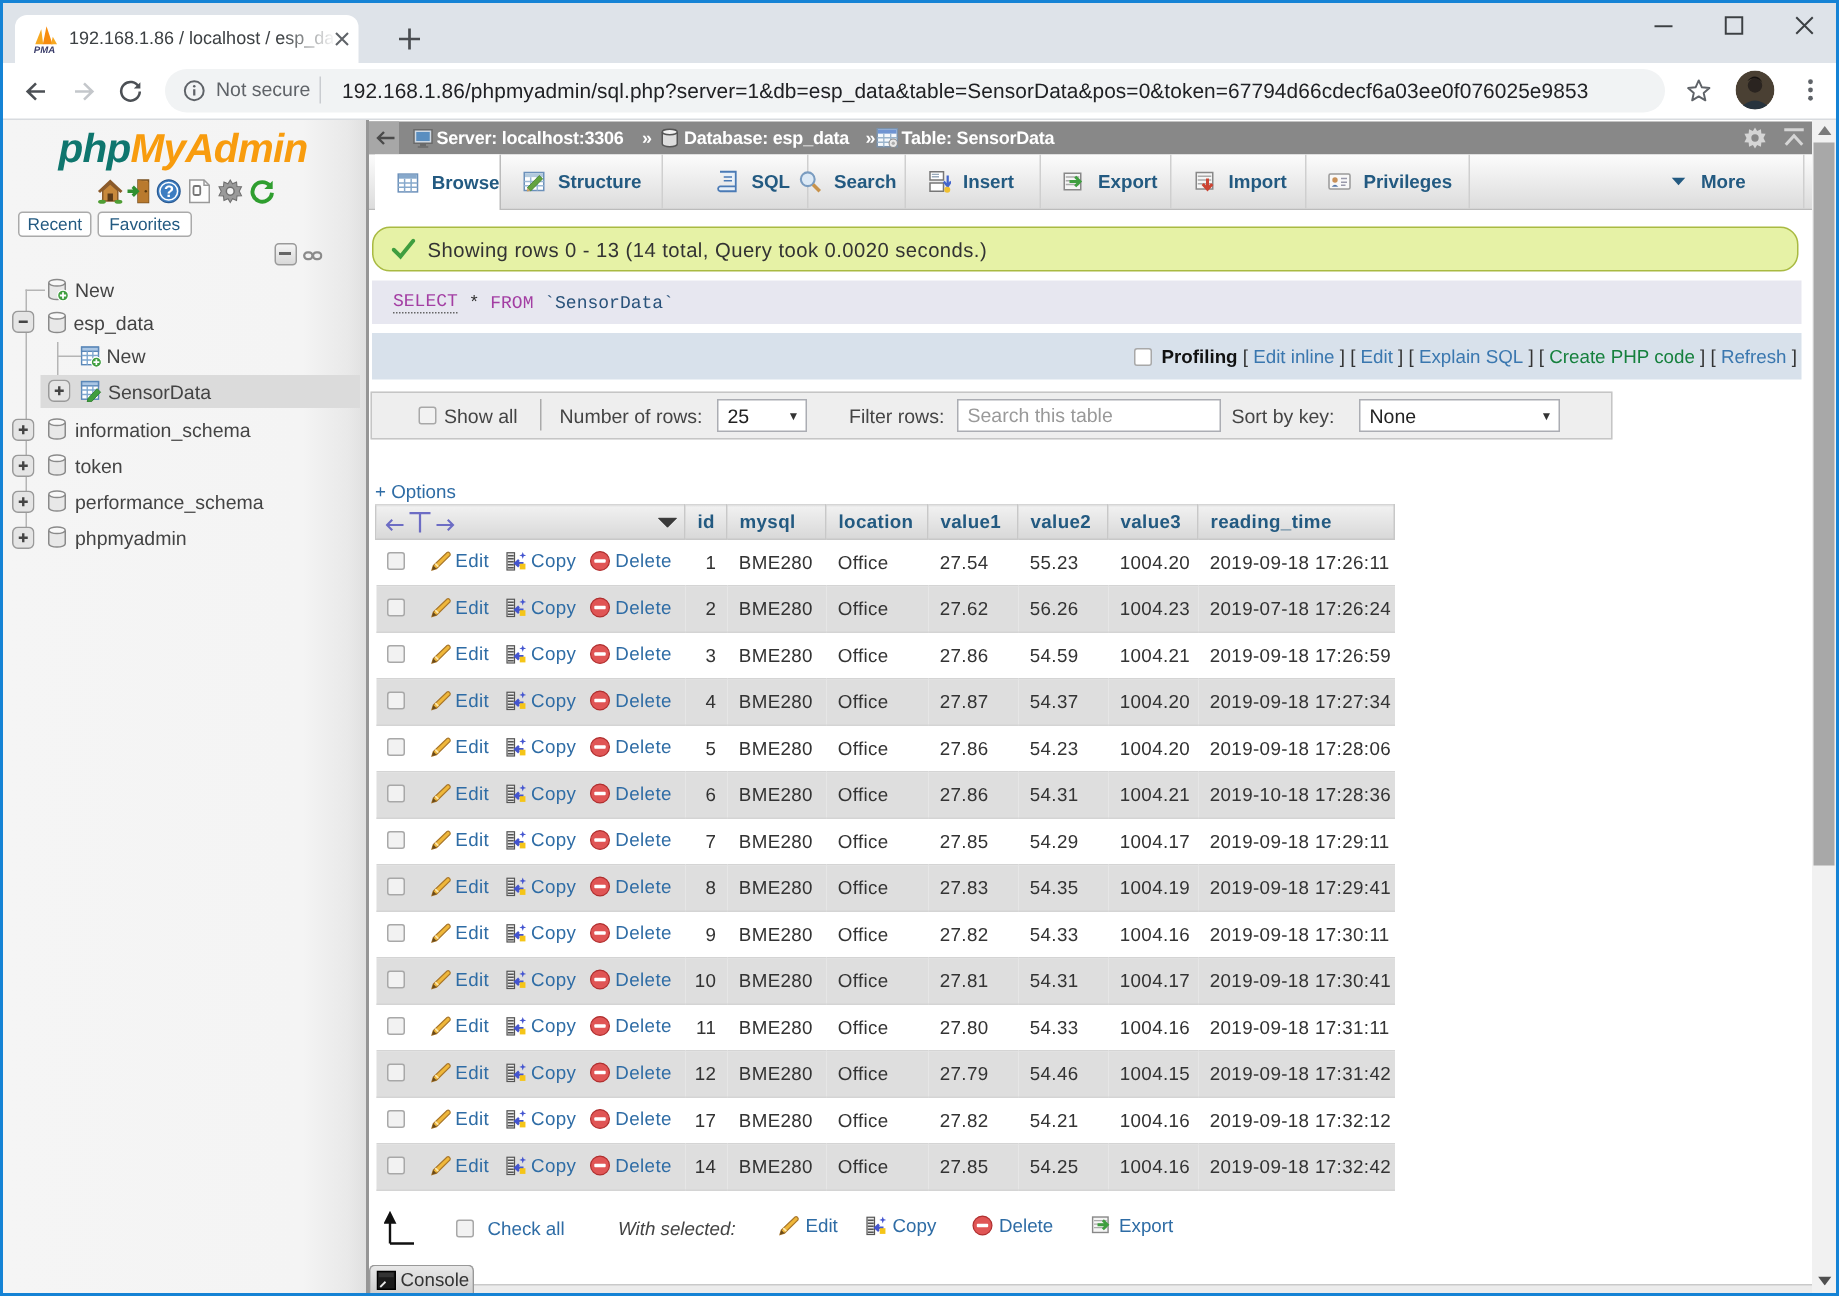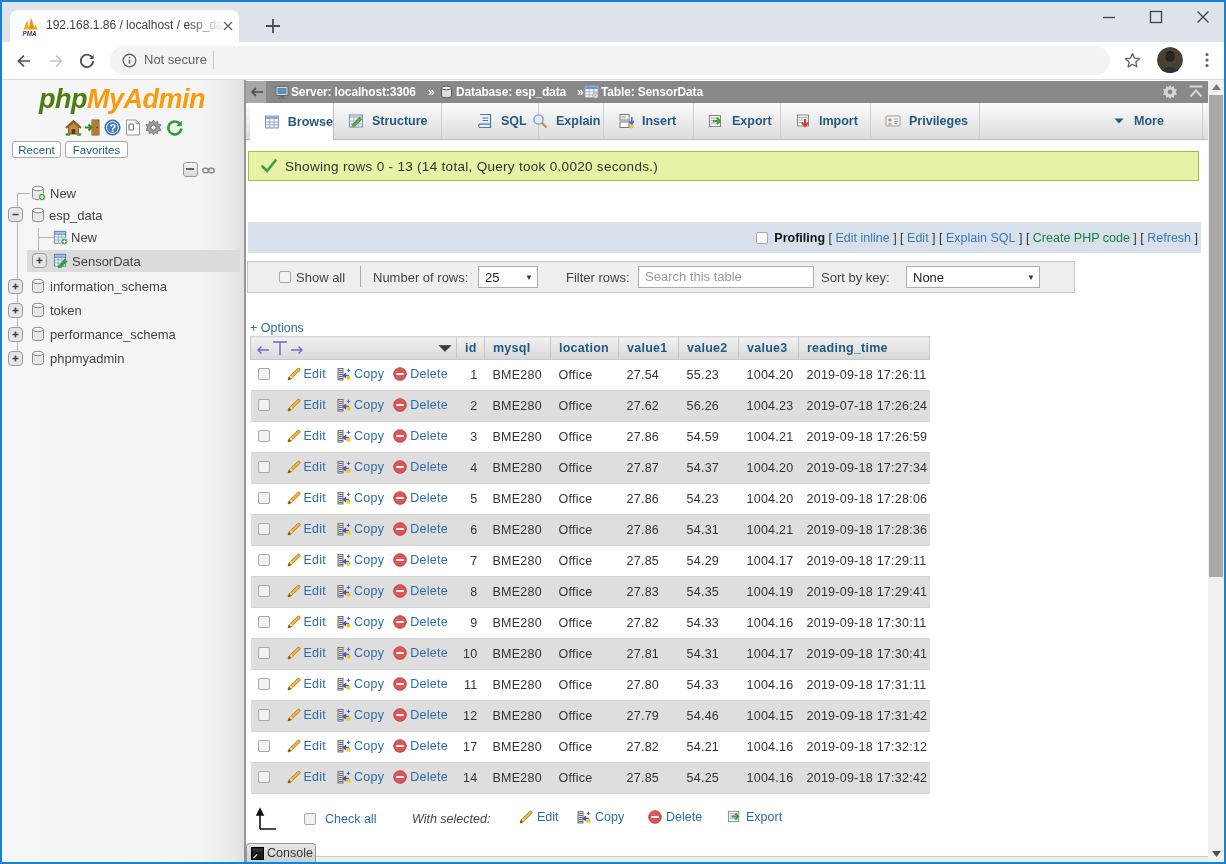--- a/index.html
+++ b/index.html
@@ -16,21 +16,21 @@
 #sep{left:244px;top:80px;width:2px;height:782px;background:#969696}
 #main{left:246px;top:80px;width:962px;height:782px;background:#fff}
 
 #sbar{left:1208px;top:80px;width:16px;height:782px;background:#f1f1f1}
 #sthumb{left:1209px;top:95px;width:14px;height:482px;background:#a8a8a8}
 
 #crumb{left:246px;top:81px;width:962px;height:22px;background:#888;color:#fff;font-size:12px;font-weight:bold}
 #tabsbar{left:246px;top:103px;width:962px;height:36px;background:linear-gradient(#fcfcfc,#dcdcdc);border-bottom:1px solid #bbb}
 .ptab{position:absolute;top:103px;height:36px;display:flex;align-items:center;border-right:1px solid #cfcfcf;box-sizing:border-box;color:#235a81;font-weight:bold;font-size:12.5px}
 .ptab svg{margin-right:8px}
-#msgok{left:248px;top:151px;width:951px;height:30px;background:#e6f2a6;border:1px solid #a9ba42;border-radius:0;box-sizing:border-box;display:flex;align-items:center;font-size:13.5px;letter-spacing:0.3px;color:#333}
+#msgok{left:248px;top:151px;width:951px;height:30px;background:#e6f2a6;border:1px solid #a9ba42;border-radius:12px;box-sizing:border-box;display:flex;align-items:center;font-size:13.5px;letter-spacing:0.3px;color:#333}
 #sqlbox{left:248px;top:187px;width:953px;height:29px;background:#e7e7f0;font-family:"Liberation Mono",monospace;font-size:12px;display:flex;align-items:center}
 #profrow{left:248px;top:222px;width:953px;height:31px;background:#d8e1eb;font-size:12.5px;display:flex;align-items:center;justify-content:flex-end}
 #ctrlbar{left:247px;top:261px;width:828px;height:32px;background:#eee;border:1px solid #c5c5c5;box-sizing:border-box;font-size:12.5px;color:#444}
 #optlink{left:250px;top:321px;font-size:12.5px;color:#2e6ca5}
 a.lnk{color:#2e6ca5;text-decoration:none}
 
 #dtable{left:250px;top:336px;border-collapse:collapse;font-size:12.5px;letter-spacing:0.25px;color:#333}
 #dtable th{background:linear-gradient(#f1f1f1,#d8d8d8);color:#235a81;font-weight:bold;text-align:left;height:22px;padding:0 0 0 8px;border:1px solid #c8c8c8;border-top:1px solid #d5d5d5}
 #dtable td{height:30px;padding:0 0 0 8px;border-bottom:1px solid #d4d4d4}
 #dtable tr.even td{background:#dedede}
@@ -84,20 +84,21 @@
       <path d="M14.6 1.8 V6 H10.2 Z" fill="#4c5055"></path>
     </svg>
 <div id="omni" class="abs"></div>
 <svg class="abs" style="left:122px;top:53px" width="15" height="15" viewBox="0 0 16 16">
       <circle cx="8" cy="8" r="6.7" fill="none" stroke="#5f6368" stroke-width="1.4"></circle>
       <path d="M8 7 V11.4" stroke="#5f6368" stroke-width="1.6"></path>
       <circle cx="8" cy="4.8" r="0.9" fill="#5f6368"></circle>
     </svg>
 <div class="abs" style="left:144px;top:52px;font-size:13px;color:#5f6368">Not secure</div>
 <div class="abs" style="left:213px;top:51px;width:1px;height:18px;background:#c9ccd0"></div>
+<div class="abs" style="left:228px;top:51.5px;font-size:13.9px;color:#202124;letter-spacing:0.07px">192.168.1.86/phpmyadmin/sql.php?server=1&amp;db=esp_data&amp;table=SensorData&amp;pos=0&amp;token=67794d66cdecf6a03ee0f076025e9853</div>
 <svg class="abs" style="left:1124px;top:52px" width="17" height="17" viewBox="0 0 17 17">
       <path d="M8.5 1.6 L10.6 6.2 L15.6 6.7 L11.8 10 L12.9 14.9 L8.5 12.3 L4.1 14.9 L5.2 10 L1.4 6.7 L6.4 6.2 Z" fill="none" stroke="#5f6368" stroke-width="1.3" stroke-linejoin="round"></path>
     </svg>
 <svg class="abs" style="left:1157px;top:47px" width="26" height="26" viewBox="0 0 26 26">
       <defs>
         <clipPath id="avc">
           <circle cx="13" cy="13" r="13"></circle>
         </clipPath>
       </defs>
       <g clip-path="url(#avc)">
@@ -108,21 +109,21 @@
       </g>
     </svg>
 <svg class="abs" style="left:1199px;top:52px" width="16" height="16" viewBox="0 0 16 16">
       <circle cx="8" cy="2.5" r="1.6" fill="#5f6368"></circle>
       <circle cx="8" cy="8" r="1.6" fill="#5f6368"></circle>
       <circle cx="8" cy="13.5" r="1.6" fill="#5f6368"></circle>
     </svg>
 
 <div id="sidebar" class="abs"></div>
 
-<div class="abs" style="left:2px;top:84px;width:240px;text-align:center;font-size:27px;font-weight:bold;font-style:italic;letter-spacing:-0.5px"><span style="color:#4d7c0f">php</span><span style="color:#f89c0e">MyAdmin</span></div>
+<div class="abs" style="left:2px;top:84px;width:240px;text-align:center;font-size:27px;font-weight:bold;font-style:italic;letter-spacing:-0.5px"><span style="color:#0f766e">php</span><span style="color:#f89c0e">MyAdmin</span></div>
 
 <svg class="abs" style="left:65px;top:119px" width="17" height="17" viewBox="0 0 17 17">
       <path d="M1 9 L8.5 2 L16 9" fill="none" stroke="#8a5a2a" stroke-width="2"></path>
       <path d="M3.5 8 V15 H13.5 V8 L8.5 3.5 Z" fill="#c8893c" stroke="#8a5a2a" stroke-width="1"></path>
       <rect x="6.7" y="10" width="3.6" height="5" fill="#5a3a1a"></rect>
       <ellipse cx="3" cy="15.5" rx="2.6" ry="1.4" fill="#4f9e35"></ellipse>
       <ellipse cx="14" cy="15.5" rx="2.6" ry="1.4" fill="#4f9e35"></ellipse>
     </svg>
 <svg class="abs" style="left:84px;top:119px" width="17" height="17" viewBox="0 0 17 17">
       <rect x="8" y="1" width="7" height="15" fill="#c98a3e" stroke="#7a5220" stroke-width="1"></rect>
@@ -305,21 +306,21 @@
         <path d="M3 1.5 H13.5 V14.5 H3 A1.7 1.7 0 0 1 3 11.2 H13.5" fill="#e8f0f8" stroke="#4a7ab5" stroke-width="1.2"></path>
         <path d="M5.5 5 H11 M5.5 7.5 H11" stroke="#4a7ab5" stroke-width="1"></path>
       </svg>
       <span>SQL</span>
     </div>
 <div class="ptab" style="left:518px;width:86px;padding-left:14px">
       <svg width="16" height="16" viewBox="0 0 16 16">
         <circle cx="6.5" cy="6.5" r="4.6" fill="#dce9f5" stroke="#7a9cc0" stroke-width="1.4"></circle>
         <path d="M10 10 L14.5 14.5" stroke="#c8924a" stroke-width="2.4"></path>
       </svg>
-      <span>Explain</span>
+      <span>Search</span>
     </div>
 <div class="ptab" style="left:604px;width:90px;padding-left:14px">
       <svg width="16" height="16" viewBox="0 0 16 16">
         <rect x="2" y="1.5" width="9" height="5.5" fill="#fff" stroke="#777" stroke-width="1"></rect>
         <rect x="2" y="9" width="9" height="5.5" fill="#fff" stroke="#777" stroke-width="1"></rect>
         <path d="M3.2 3.2 H8 M3.2 4.8 H8" stroke="#9ab" stroke-width="0.9"></path>
         <path d="M13.8 4 V10.5 M11.2 8 L13.8 11.2 L16 8" stroke="#4466cc" stroke-width="1.5" fill="none"></path>
         <circle cx="13.5" cy="13.5" r="2" fill="#f0c030"></circle>
       </svg>
       <span>Insert</span>
@@ -352,20 +353,26 @@
 <div class="ptab" style="left:1098px;width:105px;padding-left:14px">
       <svg width="14" height="14" viewBox="0 0 14 14">
         <path d="M2.5 4.5 H11.5 L7 9.5 Z" fill="#235a81"></path>
       </svg>
       <span>More</span>
     </div>
 
 <div id="msgok" class="abs"><svg style="margin:0 8px 0 12px" width="16" height="16" viewBox="0 0 16 16">
         <path d="M1.5 8.5 L6 13 L14.5 2.5" fill="none" stroke="#3f9e3f" stroke-width="2.6" stroke-linecap="round"></path>
       </svg>Showing rows 0 - 13 (14 total, Query took 0.0020 seconds.)</div>
+<div id="sqlbox" class="abs">
+      <span style="margin-left:14px;color:#a33ea3;border-bottom:1px dotted #666">SELECT</span>
+      <span style="color:#333">&nbsp;*&nbsp;</span>
+      <span style="color:#a33ea3">FROM</span>
+      <span style="color:#29527a">&nbsp;`SensorData`</span>
+    </div>
 <div id="profrow" class="abs">
       <input type="checkbox" class="cb" style="background: rgb(255, 255, 255);"> 
       <span style="margin:0 0 0 6px;font-weight:bold;color:#111">Profiling</span>
       <span style="color:#333">&nbsp;[&nbsp;</span>
       <a class="lnk" style="color:#3a77af">Edit inline</a>
       <span style="color:#333">&nbsp;]&nbsp;[&nbsp;</span>
       <a class="lnk" style="color:#3a77af">Edit</a>
       <span style="color:#333">&nbsp;]&nbsp;[&nbsp;</span>
       <a class="lnk" style="color:#3a77af">Explain SQL</a>
       <span style="color:#333">&nbsp;]&nbsp;[&nbsp;</span>
@@ -615,21 +622,21 @@
                 <rect x="3.2" y="5.9" width="7.6" height="2.2" rx="0.6" fill="#fff"></rect>
               </svg>
               <a class="lnk" style="margin-left:3px">Delete</a>
             </div></td>
           <td class="num">6</td>
           <td>BME280</td>
           <td>Office</td>
           <td>27.86</td>
           <td>54.31</td>
           <td>1004.21</td>
-          <td>2019-09-18 17:28:36</td>
+          <td>2019-10-18 17:28:36</td>
         </tr>
 <tr>
           <td style="padding:0"><div class="act" style="padding-left:7px">
               <input type="checkbox" class="cb" style="">
               <span style="width:17px"></span>
               <svg width="14" height="14" viewBox="0 0 14 14">
                 <path d="M1 13 L1.9 10 L11 1.3 A1.5 1.5 0 0 1 13 3.3 L4 12.1 Z" fill="#efb73a" stroke="#a8762a" stroke-width="0.8"></path>
                 <path d="M3.2 8.8 L5.2 10.8" stroke="#fce8b0" stroke-width="1.1"></path>
                 <path d="M1 13 L1.9 10 L4 12.1 Z" fill="#6a4a1a"></path>
               </svg>

